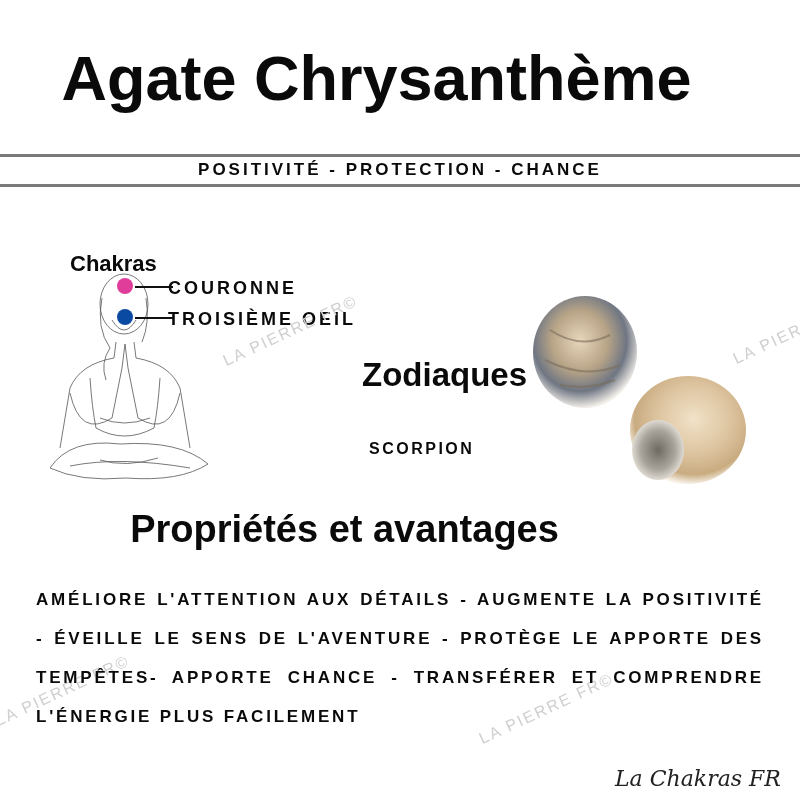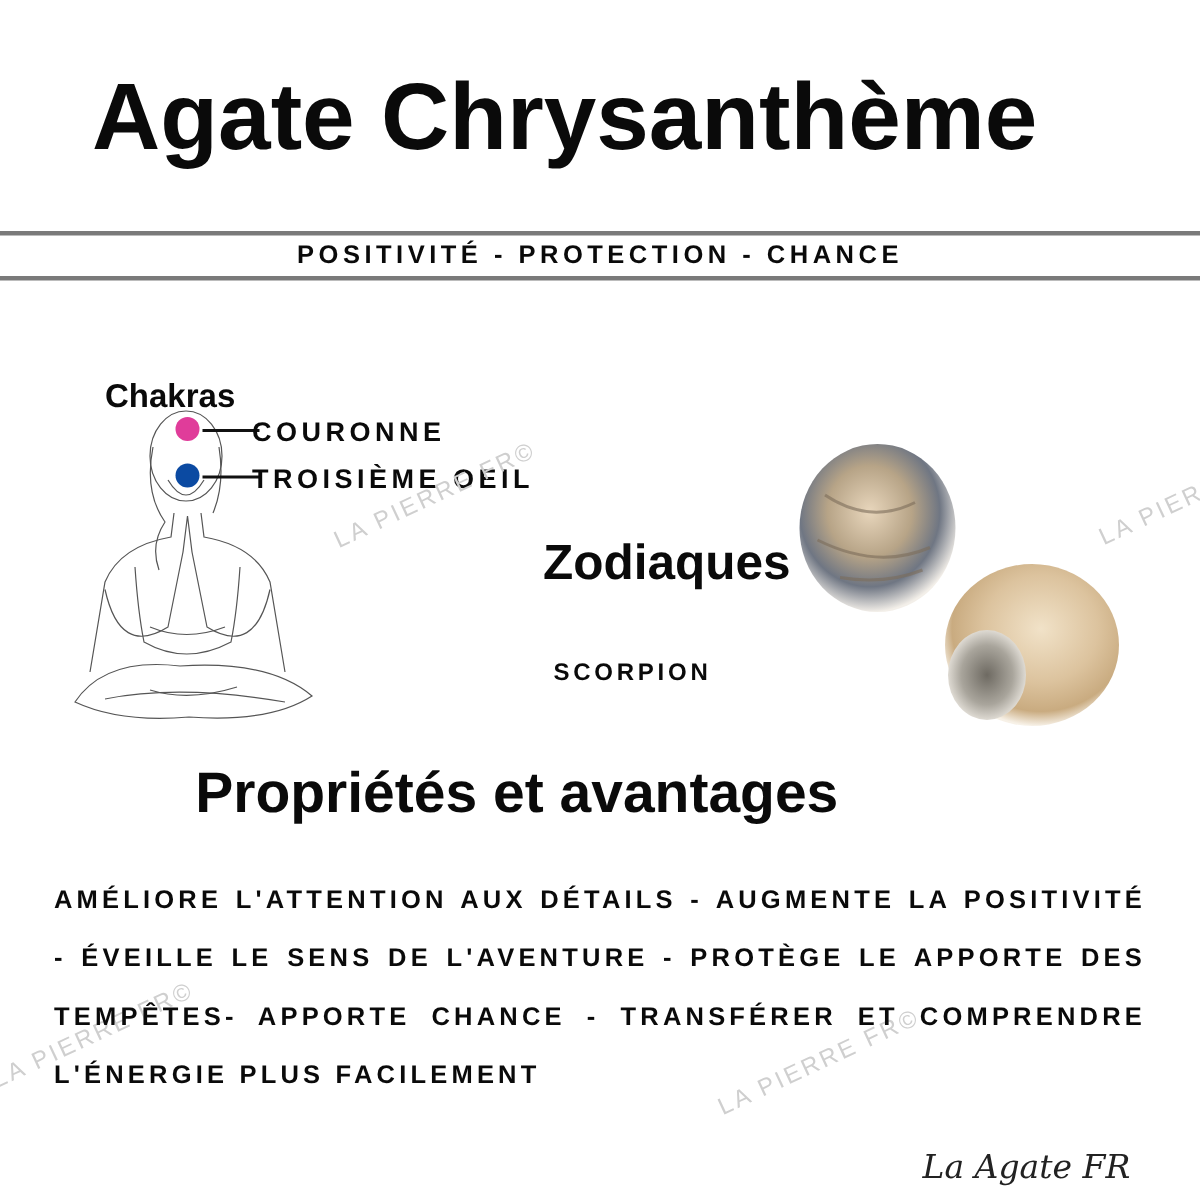--- a/index.html
+++ b/index.html
@@ -94,13 +94,13 @@
 </svg>
 
 <div class="wm" style="left:228px; top:352px;">LA PIERRE FR©</div>
 <div class="wm" style="left:738px; top:350px;">LA PIERRE FR©</div>
 <div class="wm" style="left:0px; top:712px;">LA PIERRE FR©</div>
 <div class="wm" style="left:484px; top:730px;">LA PIERRE FR©</div>
 
 <div class="section-title">Propriétés et avantages</div>
 <div class="props">AMÉLIORE L'ATTENTION AUX DÉTAILS - AUGMENTE LA POSITIVITÉ - ÉVEILLE LE SENS DE L'AVENTURE - PROTÈGE LE APPORTE DES TEMPÊTES- APPORTE CHANCE - TRANSFÉRER ET COMPRENDRE L'ÉNERGIE PLUS FACILEMENT</div>
 
-<div class="signature">La Agate FR</div>
+<div class="signature">La Chakras FR</div>
 
 </body></html>

